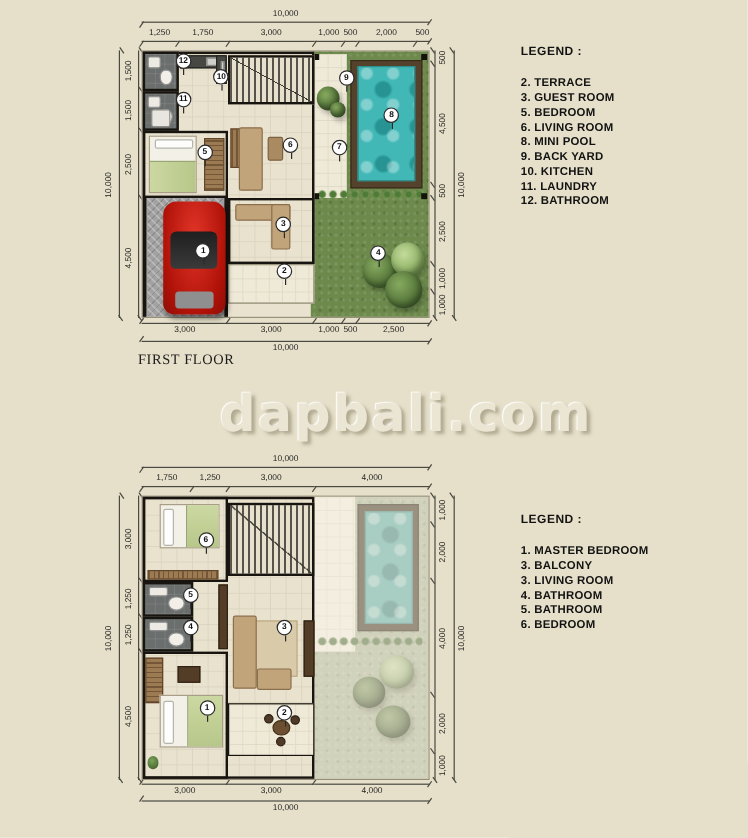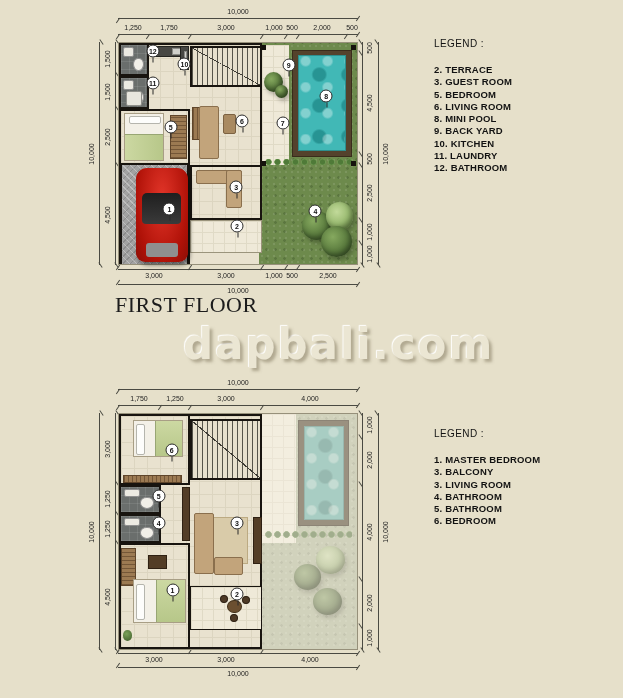--- a/index.html
+++ b/index.html
@@ -4,25 +4,25 @@
 <style>
   html,body{margin:0;padding:0;}
   .canvas{position:relative;width:623px;height:698px;background:#e6e0ca;font-family:"Liberation Sans",sans-serif;overflow:hidden;}
 
   
   .watermark{position:absolute;left:183px;top:320px;font-family:"DejaVu Sans",sans-serif;font-weight:bold;
     font-size:42px;letter-spacing:2px;color:#ebe6d3;
     text-shadow:3px 3px 3px rgba(125,115,90,.5),-1px -1px 1px rgba(255,255,255,.95);}
 
   
-  .floor-label{position:absolute;font-family:"Liberation Serif",serif;font-size:22px;letter-spacing:.5px;color:#1c1c1c;}
+  .floor-label{position:absolute;font-family:"Liberation Serif",serif;font-size:12px;letter-spacing:.5px;color:#1c1c1c;}
 
   
   .legend{position:absolute;color:#121212;width:185px;}
-  .legend-title{font-size:10px;font-weight:normal;letter-spacing:.4px;margin-bottom:15px;}
+  .legend-title{font-size:10px;font-weight:bold;letter-spacing:.4px;margin-bottom:15px;}
   .legend-item{font-size:9.5px;font-weight:bold;line-height:12.3px;letter-spacing:.2px;white-space:nowrap;}
 
   
   .dim{position:absolute;display:flex;color:#1d1d1d;}
   .dim.h{height:13px;flex-direction:row;}
   .dim.v{width:13px;flex-direction:column;}
   .dim .seg{position:relative;flex-basis:0;display:flex;overflow:visible;}
   .seg-label{font-size:7px;line-height:8px;white-space:nowrap;}
   
   .dim.h .seg{align-items:flex-start;justify-content:center;}

